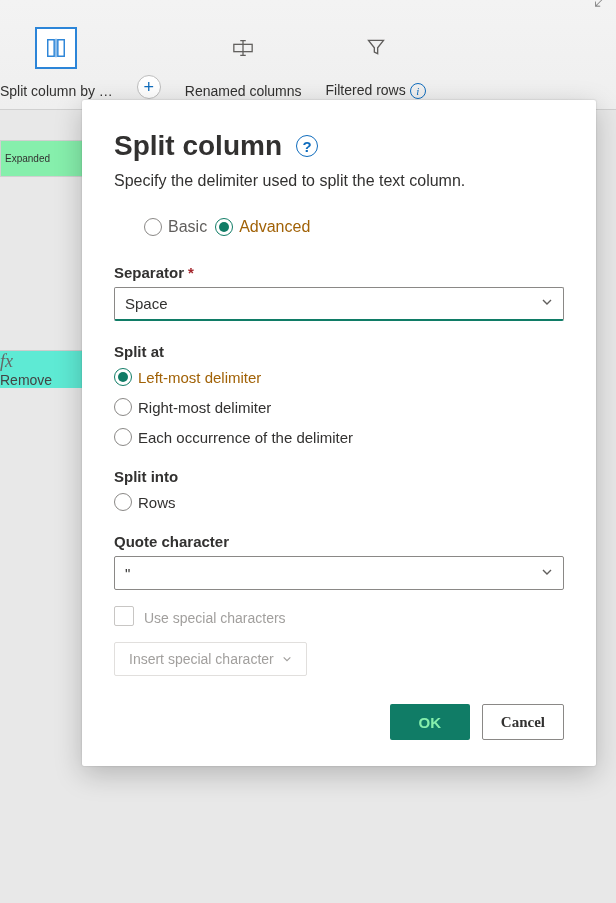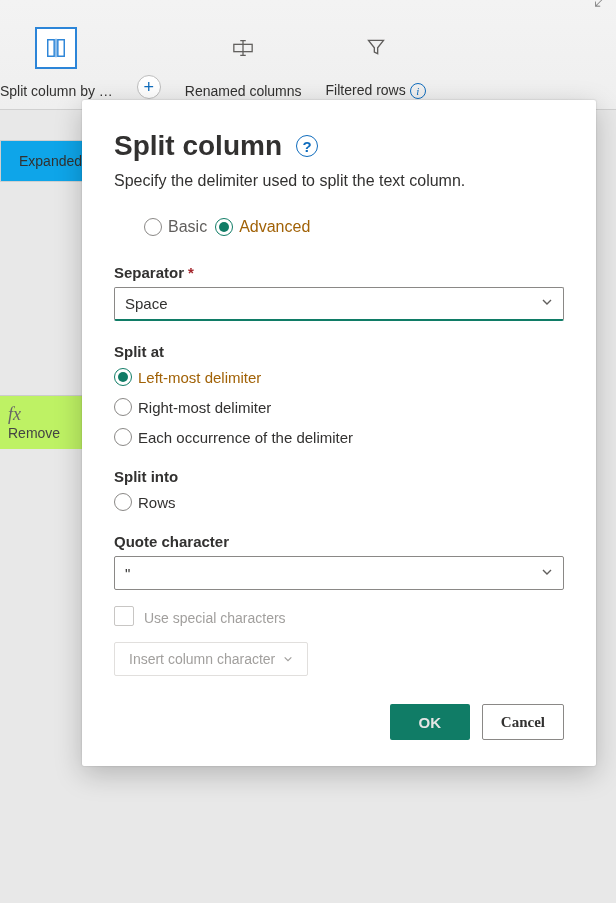--- a/index.html
+++ b/index.html
@@ -62,35 +62,34 @@
       font-style: italic;
       font-family: Georgia, serif;
       vertical-align: middle;
       margin-left: 4px;
     }
 
     .bg-panel {
       position: absolute;
       left: 0; top: 140px;
       width: 120px;
-      background: #0ea5e9;
+      background: #86efac;
       border: 1px solid #d0d0d0;
-      padding: 12px 18px;
-      font-size: 14px;
+      padding: 12px 4px;
+      font-size: 10px;
     }
     .bg-panel2 {
       position: absolute;
       left: 0; top: 350px;
       width: 100px;
-      padding: 8px;
+      padding: 0;
       font-size: 14px;
       color: #444;
-      background: #bef264;
+      background: #5eead4;
       border-top: 1px solid #ccc;
-      margin-top: 45px;
     }
 
     
     .dialog {
       position: absolute;
       left: 82px;
       top: 100px;
       width: 514px;
       background: #fff;
       border-radius: 2px;
@@ -239,21 +238,21 @@
       font-size: 15px;
       font-weight: 600;
       display: inline-flex;
       align-items: center;
       justify-content: center;
       cursor: pointer;
       padding: 0 18px;
     }
     .btn-primary {
       background: #107c66;
-      color: #e5e5e5;
+      color: #86efac;
       border: none;
     }
     .btn-secondary {
       background: #fff;
       color: #323130;
       border: 1px solid #8a8886;
       font-family: Liberation Serif, serif;
     }
 
     .bg-decor {
@@ -385,21 +384,21 @@
           </svg>
       </span>
     </div>
 
     <div class="checkbox-row">
       <span class="checkbox-box"></span>
       <span>Use special characters</span>
     </div>
 
     <div class="insert-btn">
-      <span>Insert column character</span>
+      <span>Insert special character</span>
       <span>
         <svg width="10" height="10" viewBox="0 0 12 12">
             <path d="M2 4l4 4 4-4" fill="none" stroke="#a19f9d" stroke-width="1.4"></path>
           </svg>
       </span>
     </div>
   </div>
 
   <div class="dlg-buttons">
     <div class="btn btn-primary">OK</div>

